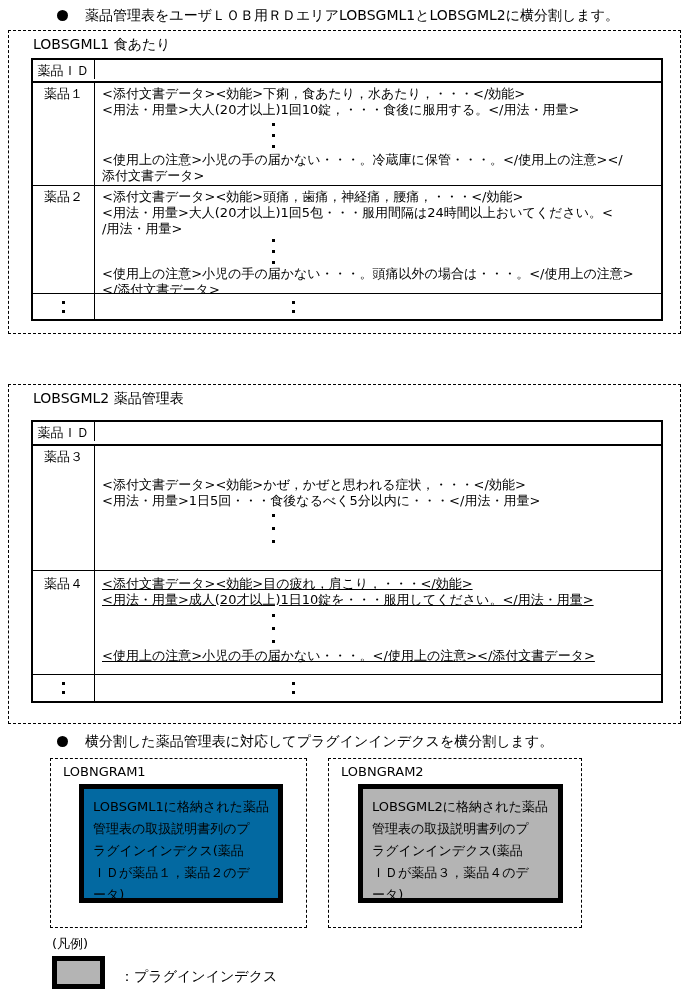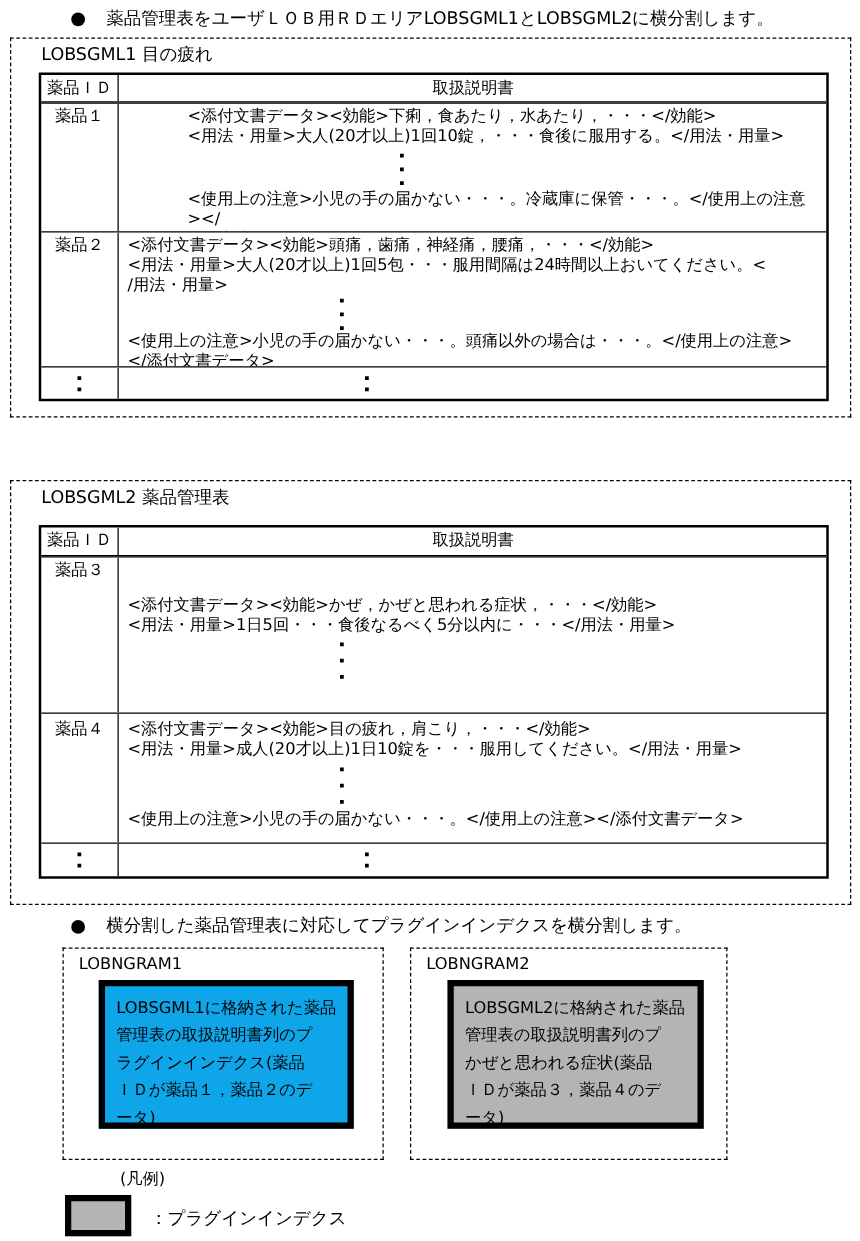--- a/index.html
+++ b/index.html
@@ -14,21 +14,21 @@
   .bullet{width:11px;height:11px;border-radius:50%;background:#000;flex:0 0 auto;margin-top:3px;}
   .heading .txt{margin-left:17px;font-size:14px;line-height:17px;white-space:nowrap;}
   
   .dashed{border:1px dashed #000;box-sizing:border-box;}
   .area-label{position:absolute;left:24px;top:5px;font-size:14px;white-space:nowrap;}
   .ngram-label{position:absolute;left:12px;top:5px;font-size:13px;white-space:nowrap;}
   
   .tbl{position:absolute;border:2px solid #000;box-sizing:border-box;background:#fff;}
   .trow{display:flex;border-top:1px solid #000;box-sizing:border-box;overflow:hidden;}
   .trow:first-child{border-top:none;}
-  .trow.hdr{border-bottom:1px solid #000;}
+  .trow.hdr{border-bottom:1px solid #000;flex-direction:column;}
   .cid{width:62px;flex:0 0 auto;border-right:1px solid #000;box-sizing:border-box;
        display:flex;justify-content:center;padding-top:3px;}
   .cdoc{flex:1 1 auto;padding:3px 6px 0 7px;box-sizing:border-box;overflow:hidden;}
   .hdr .cdoc{text-align:center;}
   .seg{white-space:pre-line;}
   
   .vdots{display:flex;flex-direction:column;gap:8px;width:3px;margin:5px 0 4px 170px;}
   .vdots i{display:block;width:3px;height:3px;background:#000;}
   .vdots.tall{gap:10px;}
   
@@ -48,27 +48,27 @@
 <body>
 
 <div id="stage">
 
   <div class="abs heading" style="left:57px;top:7px;">
     <span class="bullet"></span>
     <span class="txt">薬品管理表をユーザＬＯＢ用ＲＤエリアLOBSGML1とLOBSGML2に横分割します。</span>
   </div>
 
   <div class="abs dashed" style="left:8px;top:30px;width:673px;height:304px;">
-    <div class="area-label">LOBSGML1 目の疲れ</div>
+    <div class="area-label">LOBSGML1 食あたり</div>
     <div class="tbl" style="left:22px;top:27px;width:632px;">
       <div class="trow hdr" style="height:22px;">
         <div class="cid">薬品ＩＤ</div>
         <div class="cdoc">取扱説明書</div>
       </div>
-      <div class="trow" style="height:103px;gap:48px;">
+      <div class="trow" style="height:103px;">
         <div class="cid">薬品１</div>
         <div class="cdoc">
           <div class="seg">&lt;添付文書データ&gt;&lt;効能&gt;下痢，食あたり，水あたり，・・・&lt;/効能&gt;
 &lt;用法・用量&gt;大人(20才以上)1回10錠，・・・食後に服用する。&lt;/用法・用量&gt;</div>
           <div class="vdots">
               <i></i>
               <i></i>
               <i></i>
             </div>
           <div class="seg">&lt;使用上の注意&gt;小児の手の届かない・・・。冷蔵庫に保管・・・。&lt;/使用上の注意&gt;&lt;/
@@ -121,21 +121,21 @@
 &lt;用法・用量&gt;1日5回・・・食後なるべく5分以内に・・・&lt;/用法・用量&gt;</div>
           <div class="vdots tall">
               <i></i>
               <i></i>
               <i></i>
             </div>
         </div>
       </div>
       <div class="trow" style="height:104px;">
         <div class="cid" style="padding-top:5px;">薬品４</div>
-        <div class="cdoc" style="padding-top:5px;">
+        <div class="cdoc" style="padding-top:5px;text-decoration:underline;">
           <div class="seg">&lt;添付文書データ&gt;&lt;効能&gt;目の疲れ，肩こり，・・・&lt;/効能&gt;
 &lt;用法・用量&gt;成人(20才以上)1日10錠を・・・服用してください。&lt;/用法・用量&gt;</div>
           <div class="vdots tall" style="margin-top:6px;margin-bottom:5px;">
               <i></i>
               <i></i>
               <i></i>
             </div>
           <div class="seg">&lt;使用上の注意&gt;小児の手の届かない・・・。&lt;/使用上の注意&gt;&lt;/添付文書データ&gt;</div>
         </div>
       </div>
@@ -156,37 +156,37 @@
     </div>
   </div>
 
   <div class="abs heading" style="left:57px;top:733px;">
     <span class="bullet"></span>
     <span class="txt">横分割した薬品管理表に対応してプラグインインデクスを横分割します。</span>
   </div>
 
   <div class="abs dashed" style="left:50px;top:758px;width:257px;height:170px;">
     <div class="ngram-label">LOBNGRAM1</div>
-    <div class="pbox" style="left:28px;top:25px;width:204px;height:119px;background:#0ea5e9;">
+    <div class="pbox" style="left:28px;top:25px;width:204px;height:119px;background:#0369a1;">
       <div class="ptext">LOBSGML1に格納された薬品
 管理表の取扱説明書列のプ
 ラグインインデクス(薬品
 ＩＤが薬品１，薬品２のデ
 ータ)</div>
     </div>
   </div>
 
   <div class="abs dashed" style="left:328px;top:758px;width:254px;height:170px;">
     <div class="ngram-label">LOBNGRAM2</div>
     <div class="pbox" style="left:29px;top:25px;width:205px;height:119px;background:#b4b4b4;">
       <div class="ptext">LOBSGML2に格納された薬品
 管理表の取扱説明書列のプ
-かぜと思われる症状(薬品
+ラグインインデクス(薬品
 ＩＤが薬品３，薬品４のデ
 ータ)</div>
     </div>
   </div>
 
-  <div class="abs legend-title" style="left:52px;top:936px;margin-left:44px;">(凡例)</div>
+  <div class="abs legend-title" style="left:52px;top:936px;">(凡例)</div>
   <div class="abs pbox" style="left:52px;top:956px;width:53px;height:33px;background:#b4b4b4;"></div>
-  <div class="abs legend-label" style="left:120px;top:968px;font-family:Liberation Mono, monospace;">：プラグインインデクス</div>
+  <div class="abs legend-label" style="left:120px;top:968px;">：プラグインインデクス</div>
 
 </div>
 
 </body></html>

